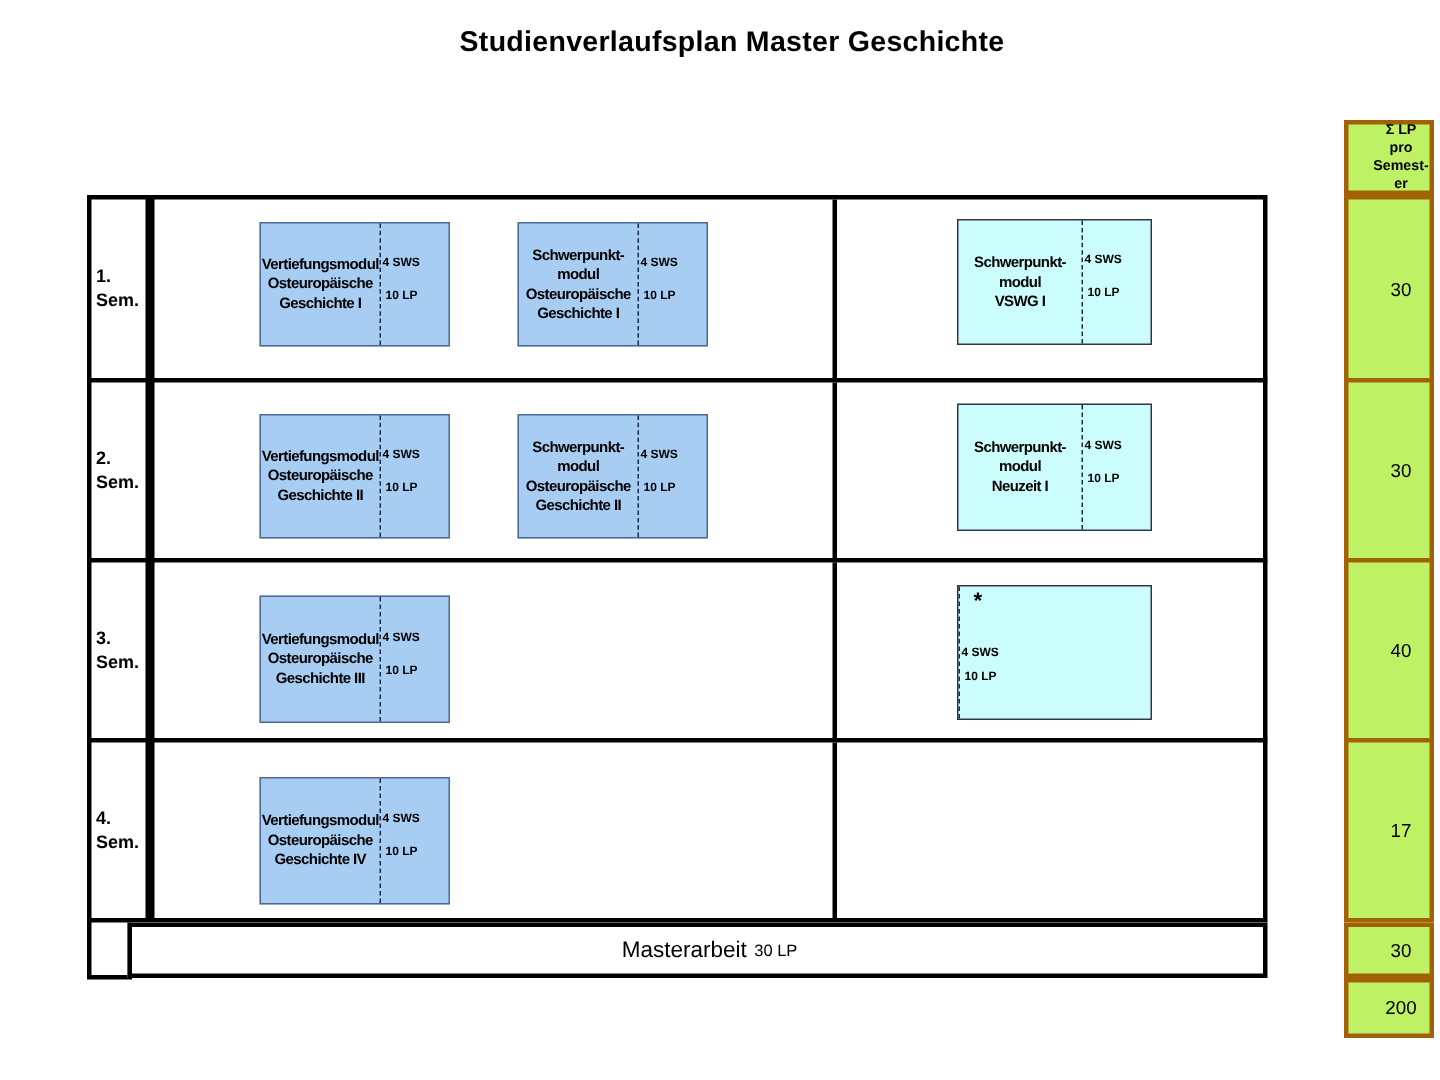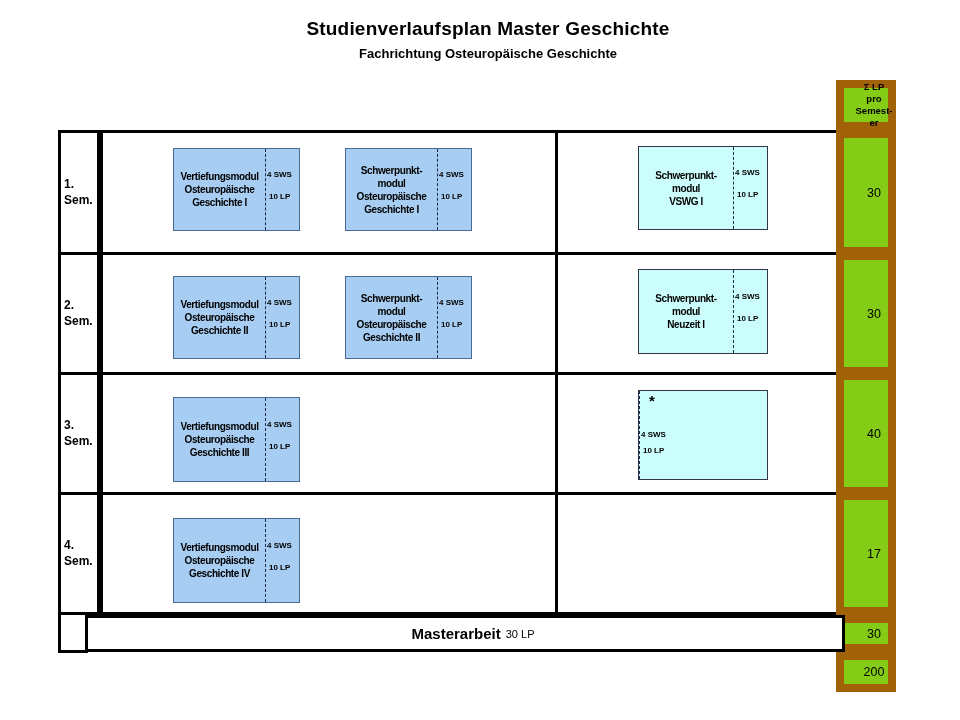--- a/index.html
+++ b/index.html
@@ -14,21 +14,21 @@
   .page-title { font-size:19px; font-weight:600; letter-spacing:0.2px; }
   .page-subtitle { font-size:13px; font-weight:600; margin-top:6px; }
 
   
   .hdr-strip { left:101px; top:80px; width:746px; height:50px; border:2px solid #000; display:flex; }
   .hdr-cell { display:flex; align-items:center; justify-content:center; font-weight:bold; font-size:12px; box-sizing:border-box; }
   .hdr-pflicht { width:452px; background:#5b8ac6; border-right:2px solid #000; }
   .hdr-wahl { flex:1; background:#93bd51; }
 
   
-  .sumcell { left:836px; width:60px; border:8px solid #a16207; background:#84cc16;
+  .sumcell { left:896px; width:60px; border:3px solid #a16207; background:#bef264;
              display:flex; align-items:center; justify-content:center; font-size:12.5px; }
   .sum-hdr   { top:80px;  height:50px; font-size:9.5px; font-weight:bold; white-space:pre-line; text-align:center; line-height:1.25; }
   .sum-r1    { top:130px; height:125px; }
   .sum-r2    { top:252px; height:123px; }
   .sum-r3    { top:372px; height:123px; }
   .sum-r4    { top:492px; height:123px; }
   .sum-ma    { top:615px; height:37px; }
   .sum-total { top:652px; height:40px; }
 
   
@@ -45,30 +45,30 @@
   .rowframe { left:100px; width:745px; border:3px solid #000; background:#fff; }
   .row-1 { top:130px; height:125px; }
   .row-2 { top:252px; height:123px; }
   .row-3 { top:372px; height:123px; }
   .row-4 { top:492px; height:123px; }
   .vdiv { position:absolute; left:452px; top:0; bottom:0; width:3px; background:#000; }
 
   
   .row-ma { left:85px; top:615px; width:760px; height:37px; border:3px solid #000;
             display:flex; align-items:center; justify-content:center; background:#fff; }
-  .ma-label { font-weight:bold; font-size:15px; }
+  .ma-label { font-weight:normal; font-size:15px; }
   .ma-lp { font-size:11px; margin-left:5px; }
 
   
   .module { position:absolute; display:flex; box-sizing:border-box; }
   .pflicht-mod { background:#a7cdf2; border:1px solid #4a6a94; }
   .wahl-mod    { background:#ccfdfd; border:1px solid #35354a; }
   .mname { flex:1; display:flex; align-items:center; justify-content:center; text-align:center;
            font-weight:bold; font-size:10px; line-height:1.3; white-space:pre-line; letter-spacing:-0.4px; }
-  .mmeta { width:33px; border-left:1.5px dashed #1a2a4a; position:relative; }
+  .mmeta { width:33px; border-left:1.5px dashed #1a2a4a; position:relative;padding-left:12px; }
   .mmeta .sws { position:absolute; top:26%; left:1px; font-size:8px; font-weight:bold; white-space:nowrap; }
   .mmeta .lp  { position:absolute; top:53%; left:3px; font-size:8px; font-weight:bold; white-space:nowrap; }
   .mmeta .star{ position:absolute; top:1px; left:9px; font-size:15px; font-weight:bold; }
 
   .m-v1 { left:173px; top:148px; width:127px; height:83px; }
   .m-s1 { left:345px; top:148px; width:127px; height:83px; }
   .m-w1 { left:638px; top:146px; width:130px; height:84px; }
   .m-v2 { left:173px; top:276px; width:127px; height:83px; }
   .m-s2 { left:345px; top:276px; width:127px; height:83px; }
   .m-w2 { left:638px; top:269px; width:130px; height:85px; }
@@ -82,21 +82,20 @@
   .footnote { left:58px; top:663px; width:785px; font-size:14px; letter-spacing:-0.2px; }
   .footnote .marker { font-size:22px; font-weight:bold; margin-right:4px; vertical-align:-3px; }
 </style>
 </head>
 <body>
 
 <div class="stage">
 
   <div class="abs title-block">
     <div class="page-title">Studienverlaufsplan Master Geschichte</div>
-    <div class="page-subtitle">Fachrichtung Osteuropäische Geschichte</div>
   </div>
 
   <div class="abs sumcell sum-hdr">Σ LP pro
 Semest-
 er</div>
 
   <div class="abs semcell sem-1">1.
 Sem.</div>
   <div class="abs semcell sem-2">2.
 Sem.</div>

